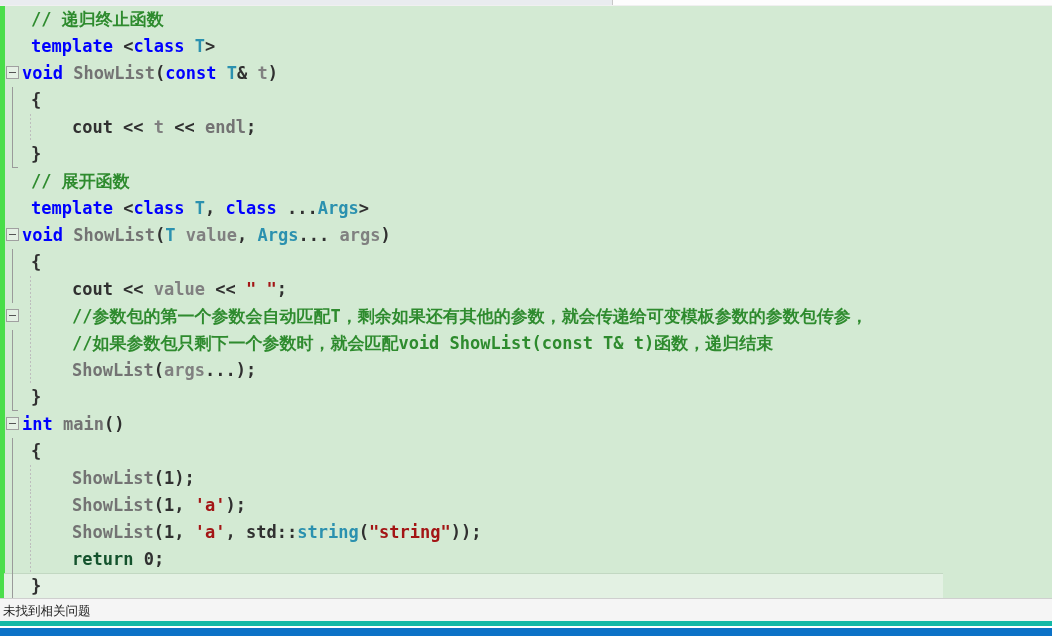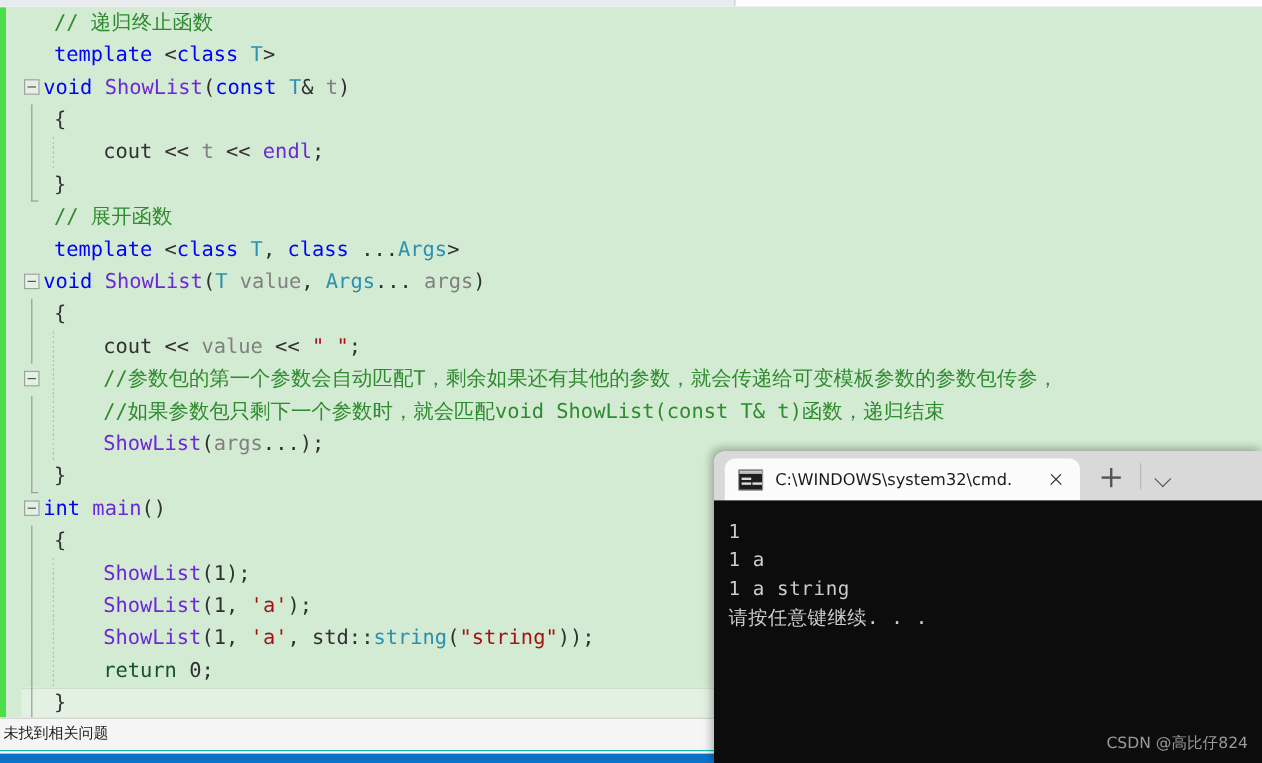--- a/index.html
+++ b/index.html
@@ -55,27 +55,28 @@
   
   .fold-margin {
     position: absolute;
     left: 5px; top: 0;
     width: 18px; height: 592px;
     background: transparent;
   }
 
   .code-area {
     position: absolute;
-    left: 18px; top: 0;
+    left: 4px; top: 0;
     width: 939px;
     height: 592px;
     font-family: "DejaVu Sans Mono", monospace;
     font-size: 17px;
     line-height: 27px;
     white-space: pre;
+    font-weight: bold;
   }
   .cline {
     position: relative;
     height: 27px;
     padding-left: 18px;
     box-sizing: border-box;
   }
   .cline.current {
     background: #e3f1e3;
     box-shadow: inset 0 1px 0 #c2d8c2, inset 0 -1px 0 #c2d8c2;
@@ -115,21 +116,21 @@
   .indent-guide {
     position: absolute;
     left: 26px; top: 0;
     width: 1px; height: 27px;
     background: repeating-linear-gradient(to bottom, #bdbdbd 0 2px, transparent 2px 4px);
   }
 
   
   .k  { color: #0000ff; }            
   .kr { color: #14532d; }            
-  .fn { color: #6d28d9; }            
+  .fn { color: #737373; }            
   .tp { color: #2b91af; }            
   .var{ color: #808080; }            
   .cm { color: #2e8b2e; }            
   .st { color: #a31515; }            
   .pl { color: #303030; }            
   .nm { color: #303030; }            
 
   
   .v-scroll {
     position: absolute;
@@ -137,21 +138,21 @@
     width: 0; height: 592px;
   }
 
   
   .status-bar {
     position: absolute;
     left: 0; top: 598px;
     width: 1052px; height: 28px;
     background: #f5f5f5;
     border-top: 1px solid #cfcfcf;
-    border-bottom: 1px solid #14b8a6;
+    border-bottom: 5px solid #14b8a6;
     box-sizing: border-box;
   }
   .status-text {
     position: absolute;
     left: 3px; top: 4px;
     font-family: "DejaVu Sans", sans-serif;
     font-size: 12.5px;
     color: #1c1c1c;
   }
   .bottom-blue {
@@ -310,36 +311,14 @@
     <div class="fold-margin"></div>
     <div class="code-area" id="code-area"><div class="cline"><span style="padding-left: 9px;"><span class="cm">// 递归终止函数</span></span></div><div class="cline"><span style="padding-left: 9px;"><span class="k">template</span><span class="pl"> &lt;</span><span class="k">class</span><span class="pl"> </span><span class="tp">T</span><span class="pl">&gt;</span></span></div><div class="cline"><div class="fold-box"></div><span><span class="k">void</span><span class="pl"> </span><span class="fn">ShowList</span><span class="pl">(</span><span class="k">const</span><span class="pl"> </span><span class="tp">T</span><span class="pl">&amp; </span><span class="var">t</span><span class="pl">)</span></span></div><div class="cline"><div class="fold-line" style="top: 0px; height: 27px;"></div><span style="padding-left: 9px;"><span class="pl">{</span></span></div><div class="cline"><div class="fold-line" style="top: 0px; height: 27px;"></div><div class="indent-guide"></div><span style="padding-left: 9px;"><span class="pl">    cout &lt;&lt; </span><span class="var">t</span><span class="pl"> &lt;&lt; </span><span class="fn">endl</span><span class="pl">;</span></span></div><div class="cline"><div class="fold-line tip" style="top: 0px; height: 27px;"></div><span style="padding-left: 9px;"><span class="pl">}</span></span></div><div class="cline"><span style="padding-left: 9px;"><span class="cm">// 展开函数</span></span></div><div class="cline"><span style="padding-left: 9px;"><span class="k">template</span><span class="pl"> &lt;</span><span class="k">class</span><span class="pl"> </span><span class="tp">T</span><span class="pl">, </span><span class="k">class</span><span class="pl"> ...</span><span class="tp">Args</span><span class="pl">&gt;</span></span></div><div class="cline"><div class="fold-box"></div><span><span class="k">void</span><span class="pl"> </span><span class="fn">ShowList</span><span class="pl">(</span><span class="tp">T</span><span class="pl"> </span><span class="var">value</span><span class="pl">, </span><span class="tp">Args</span><span class="pl">... </span><span class="var">args</span><span class="pl">)</span></span></div><div class="cline"><div class="fold-line" style="top: 0px; height: 27px;"></div><span style="padding-left: 9px;"><span class="pl">{</span></span></div><div class="cline"><div class="fold-line" style="top: 0px; height: 27px;"></div><div class="indent-guide"></div><span style="padding-left: 9px;"><span class="pl">    cout &lt;&lt; </span><span class="var">value</span><span class="pl"> &lt;&lt; </span><span class="st">" "</span><span class="pl">;</span></span></div><div class="cline"><div class="fold-box"></div><div class="indent-guide"></div><span style="padding-left: 9px;"><span class="cm">    //参数包的第一个参数会自动匹配T，剩余如果还有其他的参数，就会传递给可变模板参数的参数包传参，</span></span></div><div class="cline"><div class="fold-line" style="top: 0px; height: 27px;"></div><div class="indent-guide"></div><span style="padding-left: 9px;"><span class="cm">    //如果参数包只剩下一个参数时，就会匹配void ShowList(const T&amp; t)函数，递归结束</span></span></div><div class="cline"><div class="fold-line" style="top: 0px; height: 27px;"></div><div class="indent-guide"></div><span style="padding-left: 9px;"><span class="pl">    </span><span class="fn">ShowList</span><span class="pl">(</span><span class="var">args</span><span class="pl">...);</span></span></div><div class="cline"><div class="fold-line tip" style="top: 0px; height: 27px;"></div><span style="padding-left: 9px;"><span class="pl">}</span></span></div><div class="cline"><div class="fold-box"></div><span><span class="k">int</span><span class="pl"> </span><span class="fn">main</span><span class="pl">()</span></span></div><div class="cline"><div class="fold-line" style="top: 0px; height: 27px;"></div><span style="padding-left: 9px;"><span class="pl">{</span></span></div><div class="cline"><div class="fold-line" style="top: 0px; height: 27px;"></div><div class="indent-guide"></div><span style="padding-left: 9px;"><span class="pl">    </span><span class="fn">ShowList</span><span class="pl">(</span><span class="nm">1</span><span class="pl">);</span></span></div><div class="cline"><div class="fold-line" style="top: 0px; height: 27px;"></div><div class="indent-guide"></div><span style="padding-left: 9px;"><span class="pl">    </span><span class="fn">ShowList</span><span class="pl">(</span><span class="nm">1</span><span class="pl">, </span><span class="st">'a'</span><span class="pl">);</span></span></div><div class="cline"><div class="fold-line" style="top: 0px; height: 27px;"></div><div class="indent-guide"></div><span style="padding-left: 9px;"><span class="pl">    </span><span class="fn">ShowList</span><span class="pl">(</span><span class="nm">1</span><span class="pl">, </span><span class="st">'a'</span><span class="pl">, std::</span><span class="tp">string</span><span class="pl">(</span><span class="st">"string"</span><span class="pl">));</span></span></div><div class="cline"><div class="fold-line" style="top: 0px; height: 27px;"></div><div class="indent-guide"></div><span style="padding-left: 9px;"><span class="pl">    </span><span class="kr">return</span><span class="pl"> </span><span class="nm">0</span><span class="pl">;</span></span></div><div class="cline current"><div class="fold-line tip" style="top: 0px; height: 27px;"></div><span style="padding-left: 9px;"><span class="pl">}</span></span></div></div>
     <div class="v-scroll"></div>
   </div>
 
   <div class="status-bar">
     <div class="status-text">未找到相关问题</div>
   </div>
   <div class="bottom-blue"></div>
 
-  <div class="terminal">
-
-    <div class="tab-bar">
-      <div class="tab">
-        <div class="tab-icon"></div>
-        <div class="tab-title">C:\WINDOWS\system32\cmd.</div>
-        <div class="tab-close"></div>
-      </div>
-      <div class="tab-new"></div>
-      <div class="tab-sep"></div>
-      <div class="tab-menu"></div>
-    </div>
-
-    <div class="console" id="console-body">
-        <div class="console-line">1</div>
-        <div class="console-line">1 a</div>
-        <div class="console-line">1 a string</div>
-        <div class="console-line">请按任意键继续. . .</div>
-      </div>
-
-    <div class="watermark">CSDN @高比仔824</div>
-  </div>
 
 </div>
 
 </body></html>

